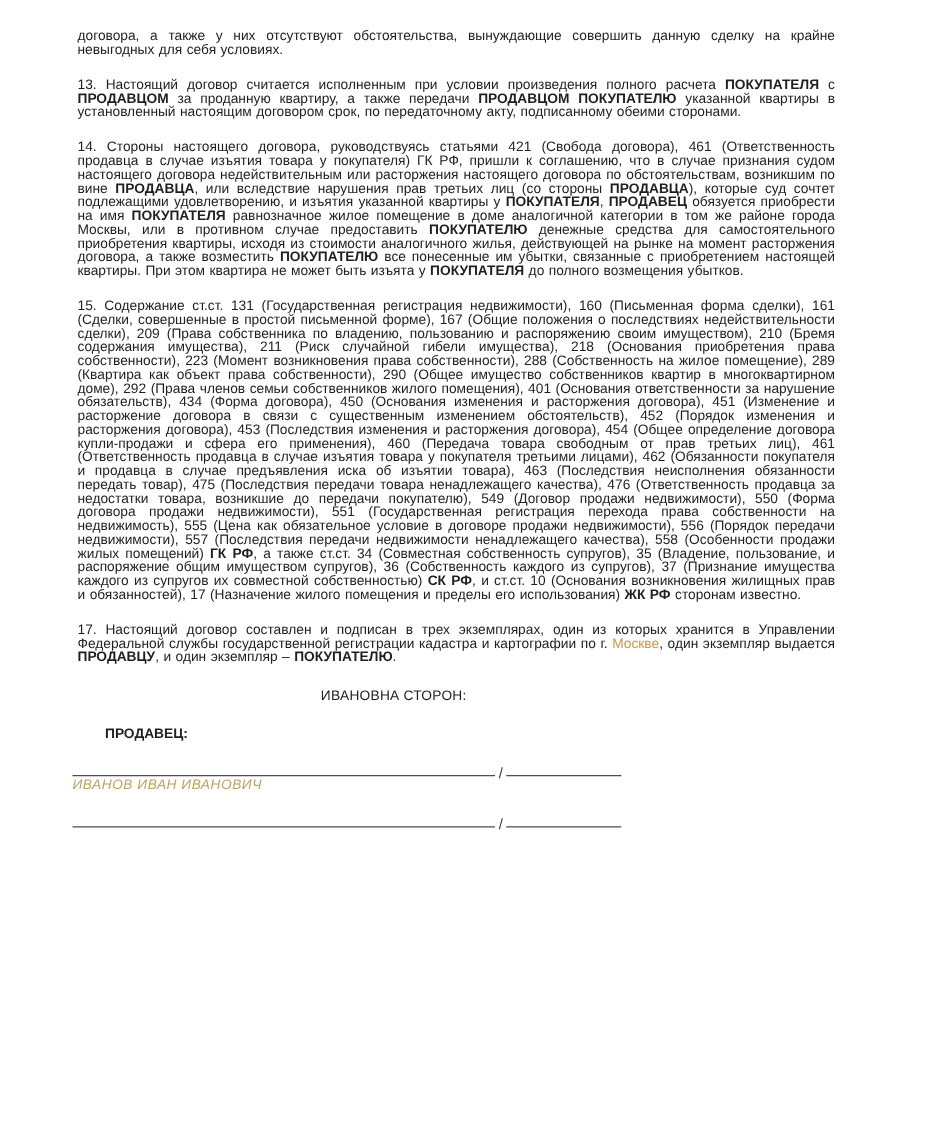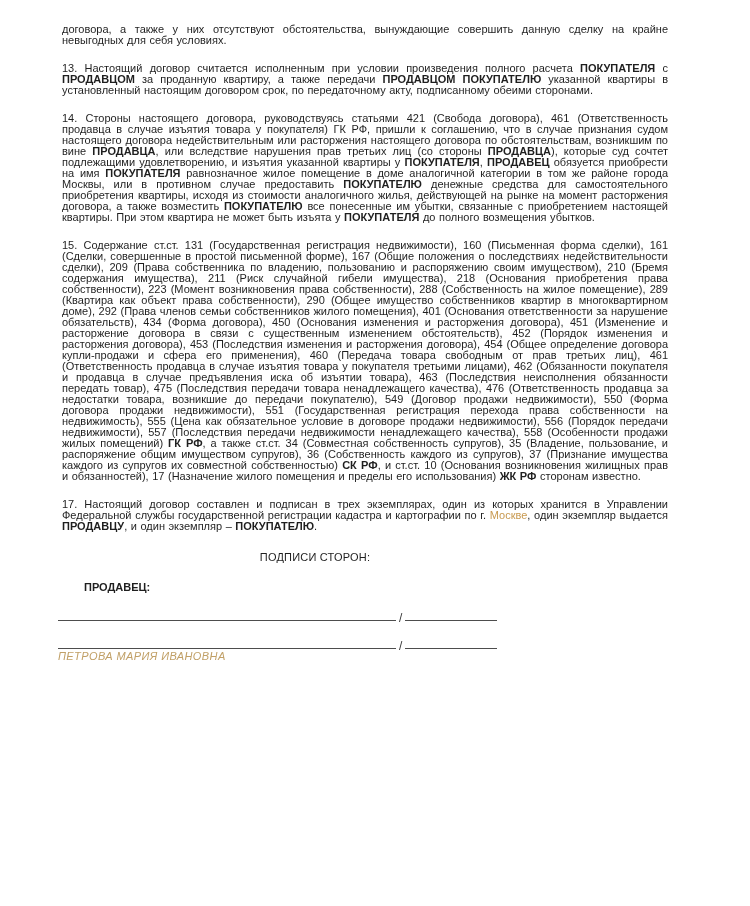--- a/index.html
+++ b/index.html
@@ -71,33 +71,33 @@
 
   <p class="clause"><span>13. Настоящий договор считается исполненным при условии произведения полного расчета </span><span style="font-weight: 700;">ПОКУПАТЕЛЯ</span><span> с </span><span style="font-weight: 700;">ПРОДАВЦОМ</span><span> за проданную квартиру, а также передачи </span><span style="font-weight: 700;">ПРОДАВЦОМ ПОКУПАТЕЛЮ</span><span> указанной квартиры в установленный настоящим договором срок, по передаточному акту, подписанному обеими сторонами.</span></p>
 
   <p class="clause"><span>14. Стороны настоящего договора, руководствуясь статьями 421 (Свобода договора), 461 (Ответственность продавца в случае изъятия товара у покупателя) ГК РФ, пришли к соглашению, что в случае признания судом настоящего договора недействительным или расторжения настоящего договора по обстоятельствам, возникшим по вине </span><span style="font-weight: 700;">ПРОДАВЦА</span><span>, или вследствие нарушения прав третьих лиц (со стороны </span><span style="font-weight: 700;">ПРОДАВЦА</span><span>), которые суд сочтет подлежащими удовлетворению, и изъятия указанной квартиры у </span><span style="font-weight: 700;">ПОКУПАТЕЛЯ</span><span>, </span><span style="font-weight: 700;">ПРОДАВЕЦ</span><span> обязуется приобрести на имя </span><span style="font-weight: 700;">ПОКУПАТЕЛЯ</span><span> равнозначное жилое помещение в доме аналогичной категории в том же районе города Москвы, или в противном случае предоставить </span><span style="font-weight: 700;">ПОКУПАТЕЛЮ</span><span> денежные средства для самостоятельного приобретения квартиры, исходя из стоимости аналогичного жилья, действующей на рынке на момент расторжения договора, а также возместить </span><span style="font-weight: 700;">ПОКУПАТЕЛЮ</span><span> все понесенные им убытки, связанные с приобретением настоящей квартиры. При этом квартира не может быть изъята у </span><span style="font-weight: 700;">ПОКУПАТЕЛЯ</span><span> до полного возмещения убытков.</span></p>
 
   <p class="clause"><span>15. Содержание ст.ст. 131 (Государственная регистрация недвижимости), 160 (Письменная форма сделки), 161 (Сделки, совершенные в простой письменной форме), 167 (Общие положения о последствиях недействительности сделки), 209 (Права собственника по владению, пользованию и распоряжению своим имуществом), 210 (Бремя содержания имущества), 211 (Риск случайной гибели имущества), 218 (Основания приобретения права собственности), 223 (Момент возникновения права собственности), 288 (Собственность на жилое помещение), 289 (Квартира как объект права собственности), 290 (Общее имущество собственников квартир в многоквартирном доме), 292 (Права членов семьи собственников жилого помещения), 401 (Основания ответственности за нарушение обязательств), 434 (Форма договора), 450 (Основания изменения и расторжения договора), 451 (Изменение и расторжение договора в связи с существенным изменением обстоятельств), 452 (Порядок изменения и расторжения договора), 453 (Последствия изменения и расторжения договора), 454 (Общее определение договора купли-продажи и сфера его применения), 460 (Передача товара свободным от прав третьих лиц), 461 (Ответственность продавца в случае изъятия товара у покупателя третьими лицами), 462 (Обязанности покупателя и продавца в случае предъявления иска об изъятии товара), 463 (Последствия неисполнения обязанности передать товар), 475 (Последствия передачи товара ненадлежащего качества), 476 (Ответственность продавца за недостатки товара, возникшие до передачи покупателю), 549 (Договор продажи недвижимости), 550 (Форма договора продажи недвижимости), 551 (Государственная регистрация перехода права собственности на недвижимость), 555 (Цена как обязательное условие в договоре продажи недвижимости), 556 (Порядок передачи недвижимости), 557 (Последствия передачи недвижимости ненадлежащего качества), 558 (Особенности продажи жилых помещений) </span><span style="font-weight: 700;">ГК РФ</span><span>, а также ст.ст. 34 (Совместная собственность супругов), 35 (Владение, пользование, и распоряжение общим имуществом супругов), 36 (Собственность каждого из супругов), 37 (Признание имущества каждого из супругов их совместной собственностью) </span><span style="font-weight: 700;">СК РФ</span><span>, и ст.ст. 10 (Основания возникновения жилищных прав и обязанностей), 17 (Назначение жилого помещения и пределы его использования) </span><span style="font-weight: 700;">ЖК РФ</span><span> сторонам известно.</span></p>
 
 
   <p class="clause"><span>17. Настоящий договор составлен и подписан в трех экземплярах, один из которых хранится в Управлении Федеральной службы государственной регистрации кадастра и картографии по г. </span><span style="color: rgb(200, 153, 79);">Москве</span><span>, один экземпляр выдается </span><span style="font-weight: 700;">ПРОДАВЦУ</span><span>, и один экземпляр – </span><span style="font-weight: 700;">ПОКУПАТЕЛЮ</span><span>.</span></p>
 
-  <div class="sig-heading">ПОДПИСИ СТОРОН:</div>
+  <div class="sig-heading">ИВАНОВНА СТОРОН:</div>
 
   <div>
     <div class="sig-label">ПРОДАВЕЦ:</div>
     <div class="sig-row">
       <div class="sig-line-long"></div>
       <span class="sig-slash">/</span>
       <div class="sig-line-short"></div>
     </div>
+    <div class="sig-name" style="color: rgb(193, 160, 103);">ИВАНОВ ИВАН ИВАНОВИЧ</div>
   </div>
 
   <div>
     <div class="sig-row">
       <div class="sig-line-long"></div>
       <span class="sig-slash">/</span>
       <div class="sig-line-short"></div>
     </div>
-    <div class="sig-name" style="color: rgb(193, 160, 103);">ПЕТРОВА МАРИЯ ИВАНОВНА</div>
   </div>
 
 </div>
 
 </body></html>

